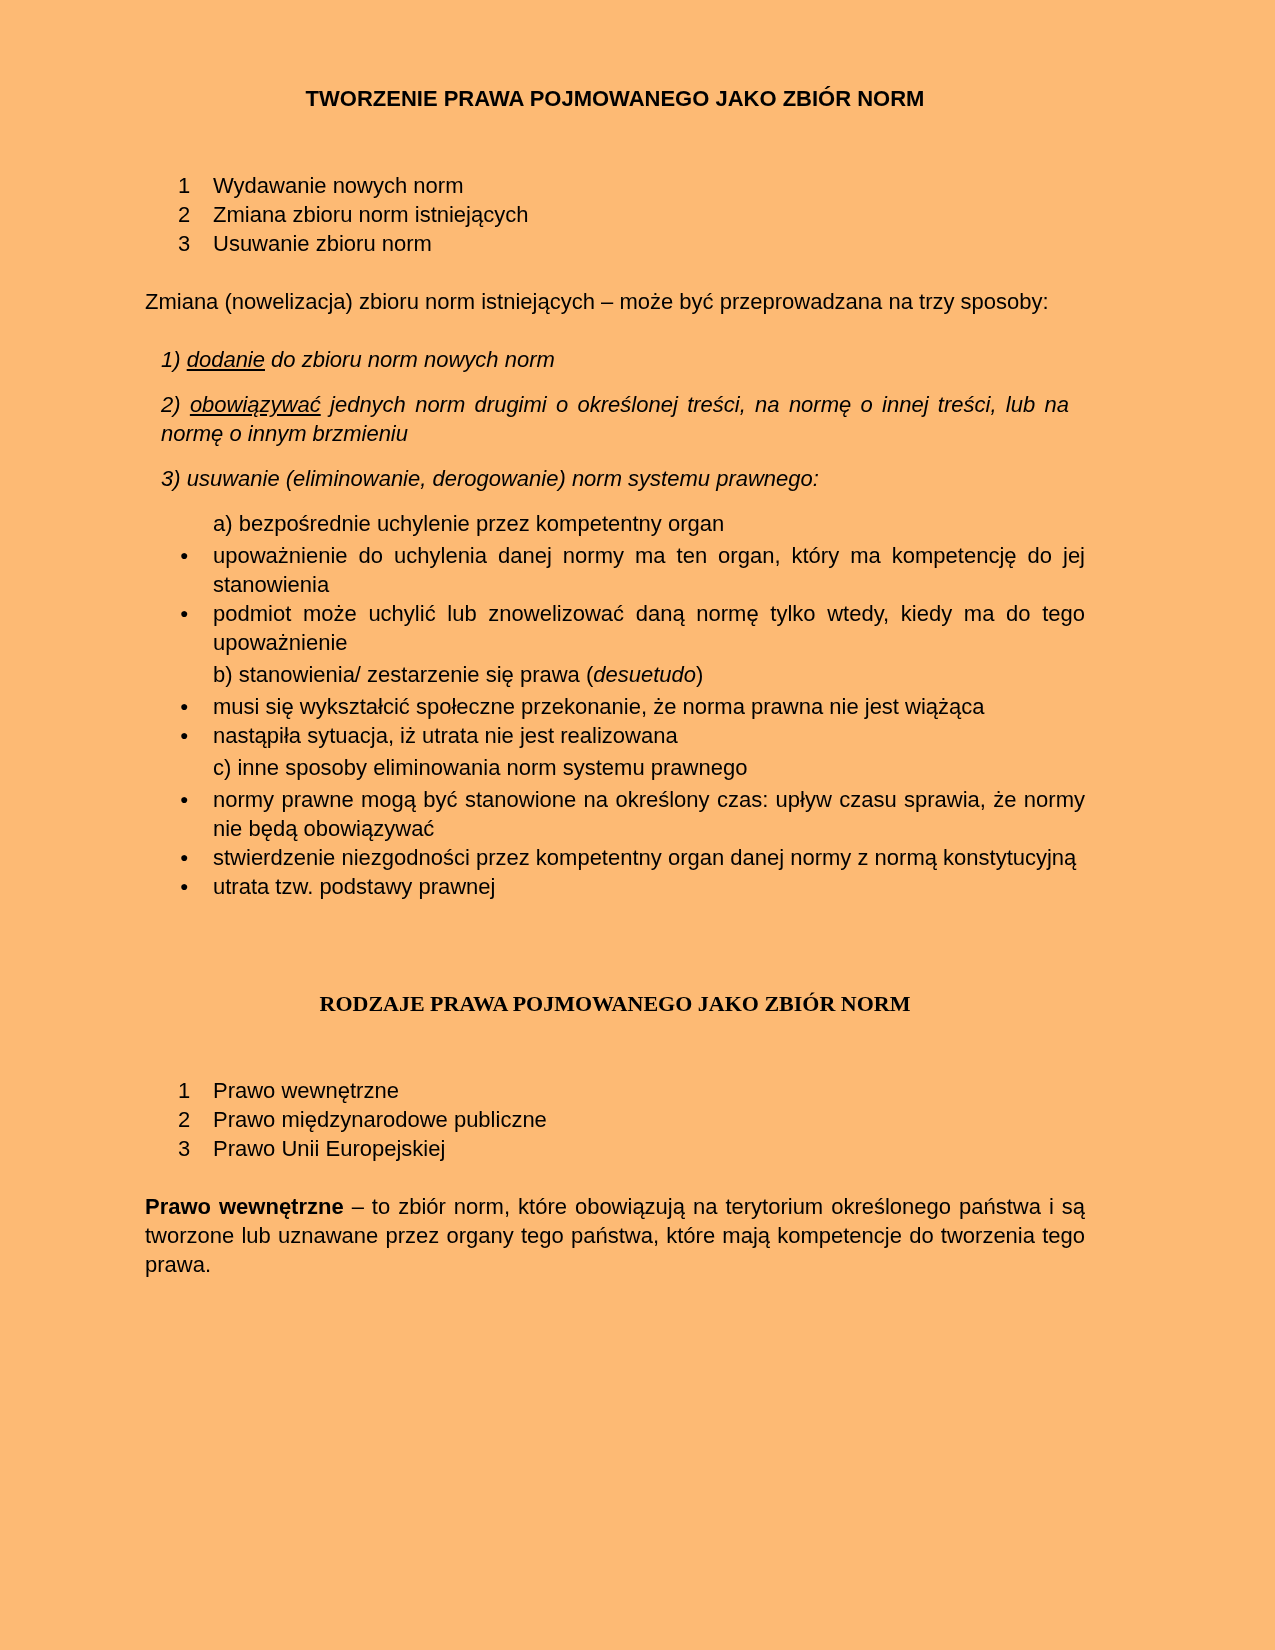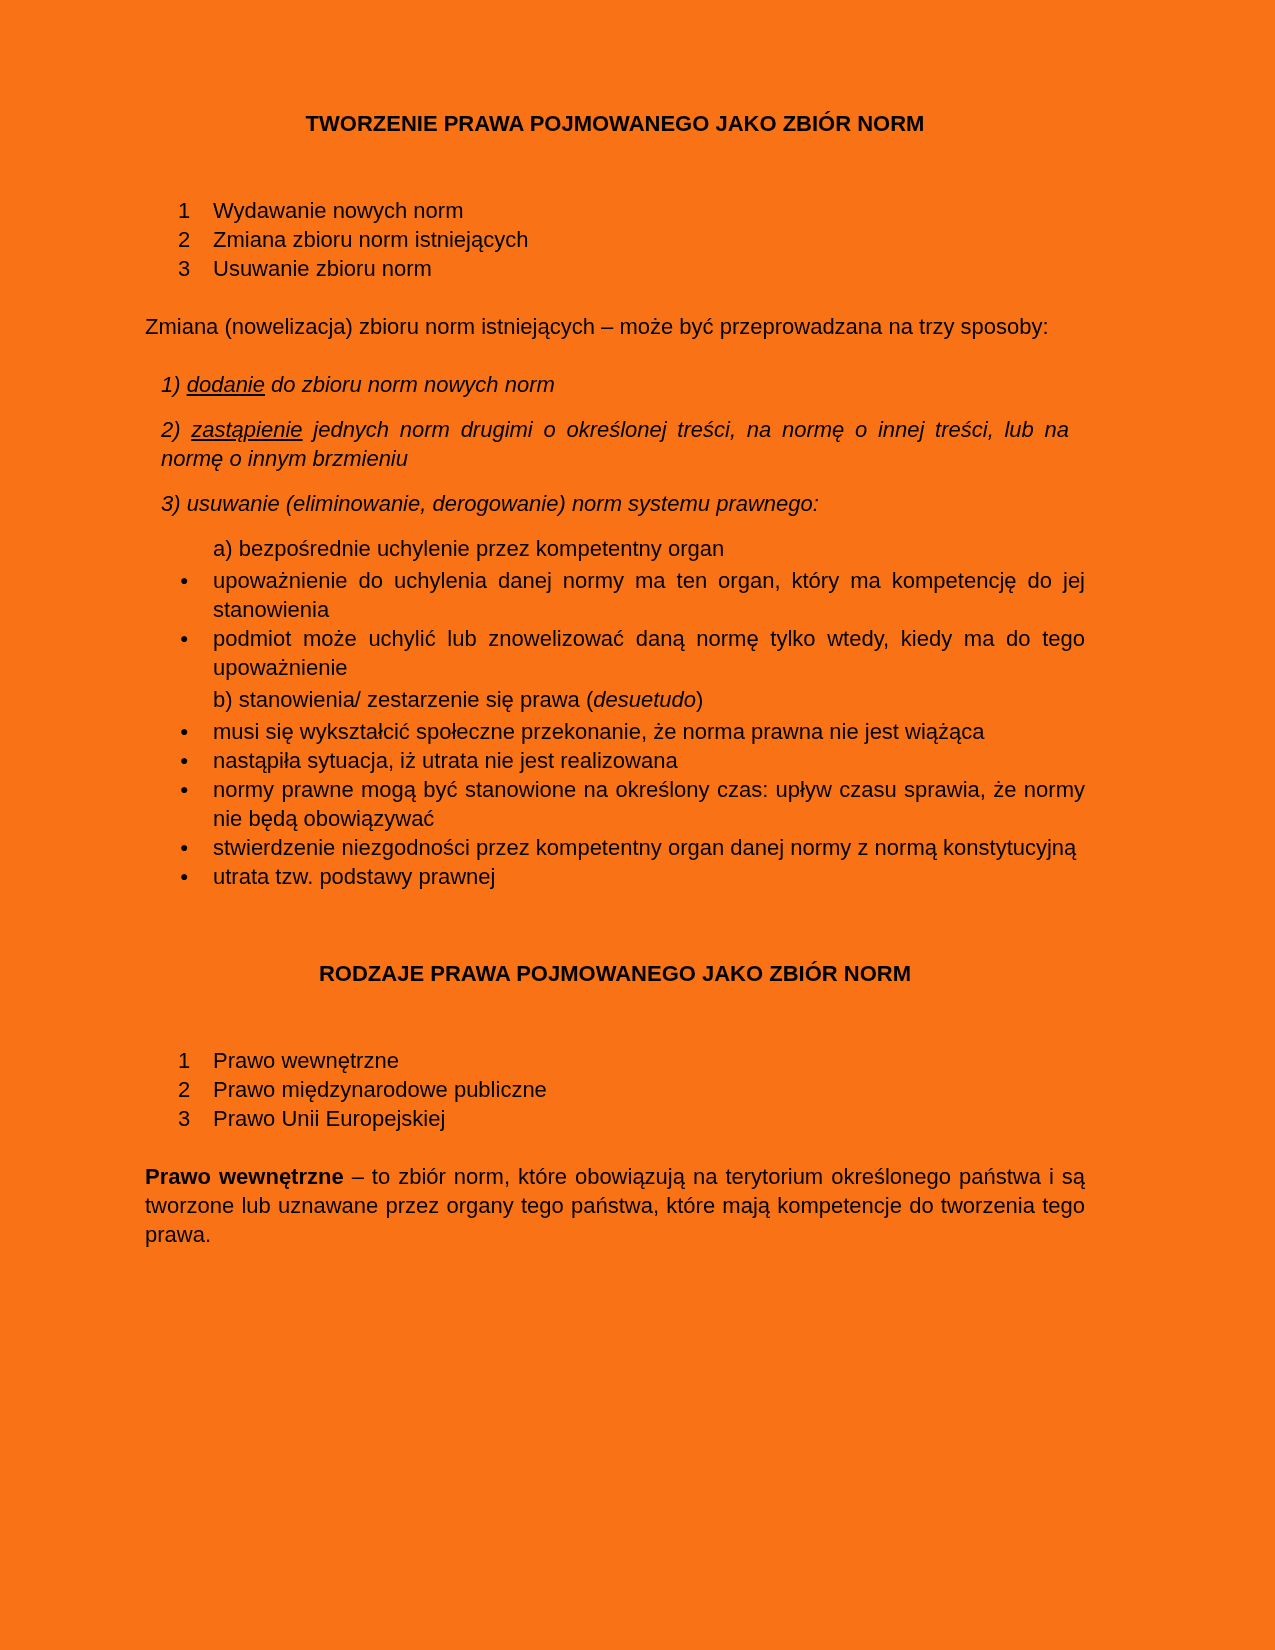--- a/index.html
+++ b/index.html
@@ -2,34 +2,34 @@
 <html><head>
 <meta charset="utf-8">
 <style>
   * { box-sizing: border-box; }
   html, body { margin: 0; padding: 0; background: #ffffff; }
   .page {
     position: relative;
     width: 1275px;
     height: 1650px;
     margin: 0 auto;
-    background: #f97316;
-    padding: 109px 190px 0 145px;
+    background: #fdba74;
+    padding: 84px 190px 0 145px;
     font-family: "Liberation Sans", sans-serif;
     font-size: 22px;
     line-height: 29px;
     color: #000000;
   }
   .title {
     font-size: 22px;
     font-weight: bold;
     text-align: center;
     margin: 0 0 58px 0;
   }
-  .title2 { margin: 68px 0 58px 0; }
+  .title2 { margin: 88px 0 58px 0; font-family: Liberation Serif, serif; }
   .num-list { margin: 0 0 29px 0; }
   .num-row { display: flex; }
   .num { flex: 0 0 35px; margin-left: 33px; }
   .num-text { flex: 1; }
   .para { margin: 0 0 29px 0; text-align: justify; }
   .way { margin: 16px; text-align: justify; font-style: italic; }
   .letter { margin: 3px; padding-left: 65px; }
   .u { text-decoration: underline; }
   .i { font-style: italic; }
   .b { font-weight: bold; }
@@ -63,21 +63,21 @@
       <span class="num">3</span>
       <span class="num-text">Usuwanie zbioru norm</span>
     </div>
   </div>
 
 
   <p class="para">Zmiana (nowelizacja) zbioru norm istniejących – może być przeprowadzana na trzy sposoby:</p>
 
   <div>
     <p class="way"><span>1) </span><span class="u">dodanie</span><span> do zbioru norm nowych norm</span></p>
-    <p class="way"><span>2) </span><span class="u">zastąpienie</span><span> jednych norm drugimi o określonej treści, na normę o innej treści, lub na normę o innym brzmieniu</span></p>
+    <p class="way"><span>2) </span><span class="u">obowiązywać</span><span> jednych norm drugimi o określonej treści, na normę o innej treści, lub na normę o innym brzmieniu</span></p>
     <p class="way">3) usuwanie (eliminowanie, derogowanie) norm systemu prawnego:</p>
 
     <p class="letter">a) bezpośrednie uchylenie przez kompetentny organ</p>
 
     <div class="bullet-row">
       <span class="bullet">●</span>
       <span class="bullet-text">upoważnienie do uchylenia danej normy ma ten organ, który ma kompetencję do jej stanowienia</span>
     </div>
     <div class="bullet-row">
       <span class="bullet">●</span>
@@ -88,20 +88,21 @@
 
     <div class="bullet-row">
       <span class="bullet">●</span>
       <span class="bullet-text">musi się wykształcić społeczne przekonanie, że norma prawna nie jest wiążąca</span>
     </div>
     <div class="bullet-row">
       <span class="bullet">●</span>
       <span class="bullet-text">nastąpiła sytuacja, iż utrata nie jest realizowana</span>
     </div>
 
+    <p class="letter">c) inne sposoby eliminowania norm systemu prawnego</p>
 
     <div class="bullet-row">
       <span class="bullet">●</span>
       <span class="bullet-text">normy prawne mogą być stanowione na określony czas: upływ czasu sprawia, że normy nie będą obowiązywać</span>
     </div>
     <div class="bullet-row">
       <span class="bullet">●</span>
       <span class="bullet-text">stwierdzenie niezgodności przez kompetentny organ danej normy z normą konstytucyjną</span>
     </div>
     <div class="bullet-row">

